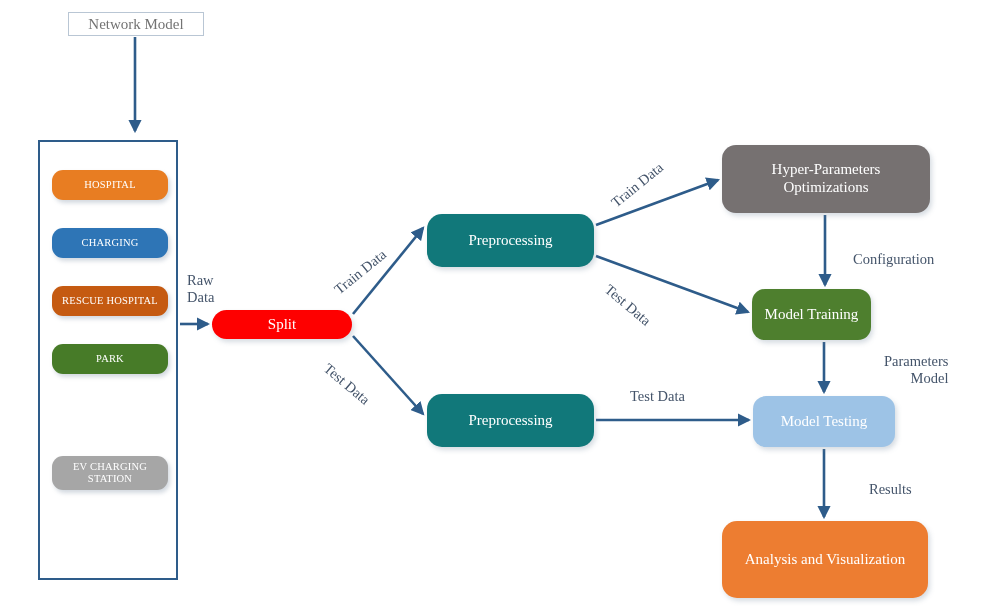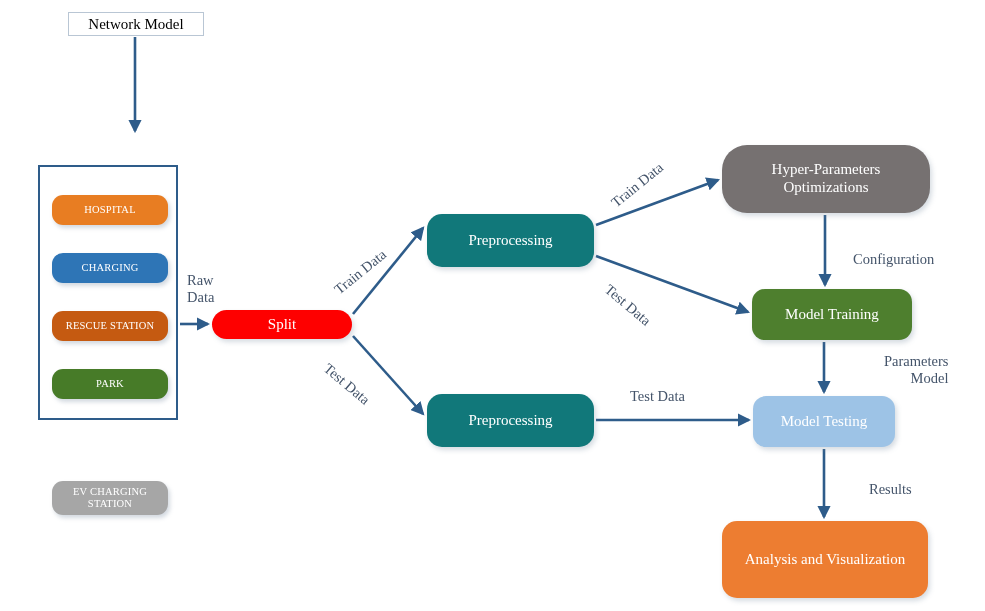--- a/index.html
+++ b/index.html
@@ -42,39 +42,38 @@
 
   
   .title-box {
     position: absolute;
     left: 68px;
     top: 12px;
     width: 136px;
     height: 24px;
     border: 1px solid #b9c6d4;
     background: #ffffff;
-    color: #000000;
+    color: #737373;
     font-size: 15px;
     display: flex;
     align-items: center;
     justify-content: center;
     box-sizing: border-box;
   }
 
   
   .legend-panel {
     position: absolute;
     left: 38px;
     top: 140px;
     width: 140px;
-    height: 255px;
+    height: 440px;
     border: 2px solid #2e5c8a;
     background: #ffffff;
     box-sizing: border-box;
-    margin-top: 25px;
   }
   .legend-item {
     position: absolute;
     left: 12px;
     width: 116px;
     border-radius: 11px;
     font-size: 10.5px;
     letter-spacing: 0.2px;
     display: flex;
     align-items: center;
@@ -127,45 +126,45 @@
   <div class="title-box">Network Model</div>
 
   <div class="legend-panel">
       <div class="legend-item" style="left: 12px; top: 28px; height: 30px; background: rgb(232, 125, 34);">
         <span style="white-space: pre-line;">HOSPITAL</span>
       </div>
       <div class="legend-item" style="left: 12px; top: 86px; height: 30px; background: rgb(46, 117, 182);">
         <span style="white-space: pre-line;">CHARGING</span>
       </div>
       <div class="legend-item" style="left: 12px; top: 144px; height: 30px; background: rgb(197, 90, 17);">
-        <span style="white-space: pre-line;">RESCUE STATION</span>
+        <span style="white-space: pre-line;">RESCUE HOSPITAL</span>
       </div>
       <div class="legend-item" style="left: 12px; top: 202px; height: 30px; background: rgb(71, 123, 40);">
         <span style="white-space: pre-line;">PARK</span>
       </div>
       <div class="legend-item" style="left: 12px; top: 314px; height: 34px; background: rgb(166, 166, 166);">
         <span style="white-space: pre-line;">EV CHARGING
 STATION</span>
       </div>
     </div>
 
 <div class="node" style="left: 212px; top: 310px; width: 140px; height: 29px; border-radius: 15px; background: rgb(254, 0, 0); font-size: 15px;">
       <span style="white-space: pre-line;">Split</span>
     </div>
     <div class="node" style="left: 427px; top: 214px; width: 167px; height: 53px; border-radius: 15px; background: rgb(17, 120, 122); font-size: 15px;">
       <span style="white-space: pre-line;">Preprocessing</span>
     </div>
     <div class="node" style="left: 427px; top: 394px; width: 167px; height: 53px; border-radius: 15px; background: rgb(17, 120, 122); font-size: 15px;">
       <span style="white-space: pre-line;">Preprocessing</span>
     </div>
-    <div class="node" style="left: 722px; top: 145px; width: 208px; height: 68px; border-radius: 25px; background: rgb(118, 113, 113); font-size: 15px;">
+    <div class="node" style="left: 722px; top: 145px; width: 208px; height: 68px; border-radius: 14px; background: rgb(118, 113, 113); font-size: 15px;">
       <span style="white-space: pre-line;">Hyper-Parameters
 Optimizations</span>
     </div>
-    <div class="node" style="left: 752px; top: 289px; width: 160px; height: 51px; border-radius: 13px; background: rgb(78, 127, 46); font-size: 15px;">
+    <div class="node" style="left: 752px; top: 289px; width: 119px; height: 51px; border-radius: 13px; background: rgb(78, 127, 46); font-size: 15px;">
       <span style="white-space: pre-line;">Model Training</span>
     </div>
     <div class="node" style="left: 722px; top: 521px; width: 206px; height: 77px; border-radius: 15px; background: rgb(237, 125, 49); font-size: 15px;">
       <span style="white-space: pre-line;">Analysis and Visualization</span>
     </div>
     <div class="node" style="left: 753px; top: 396px; width: 142px; height: 51px; border-radius: 13px; background: rgb(157, 195, 230); font-size: 15px;">
       <span style="white-space: pre-line;">Model Testing</span>
     </div>
     <div class="edge-label" style="left: 187px; top: 272px;">Raw
 Data</div>

